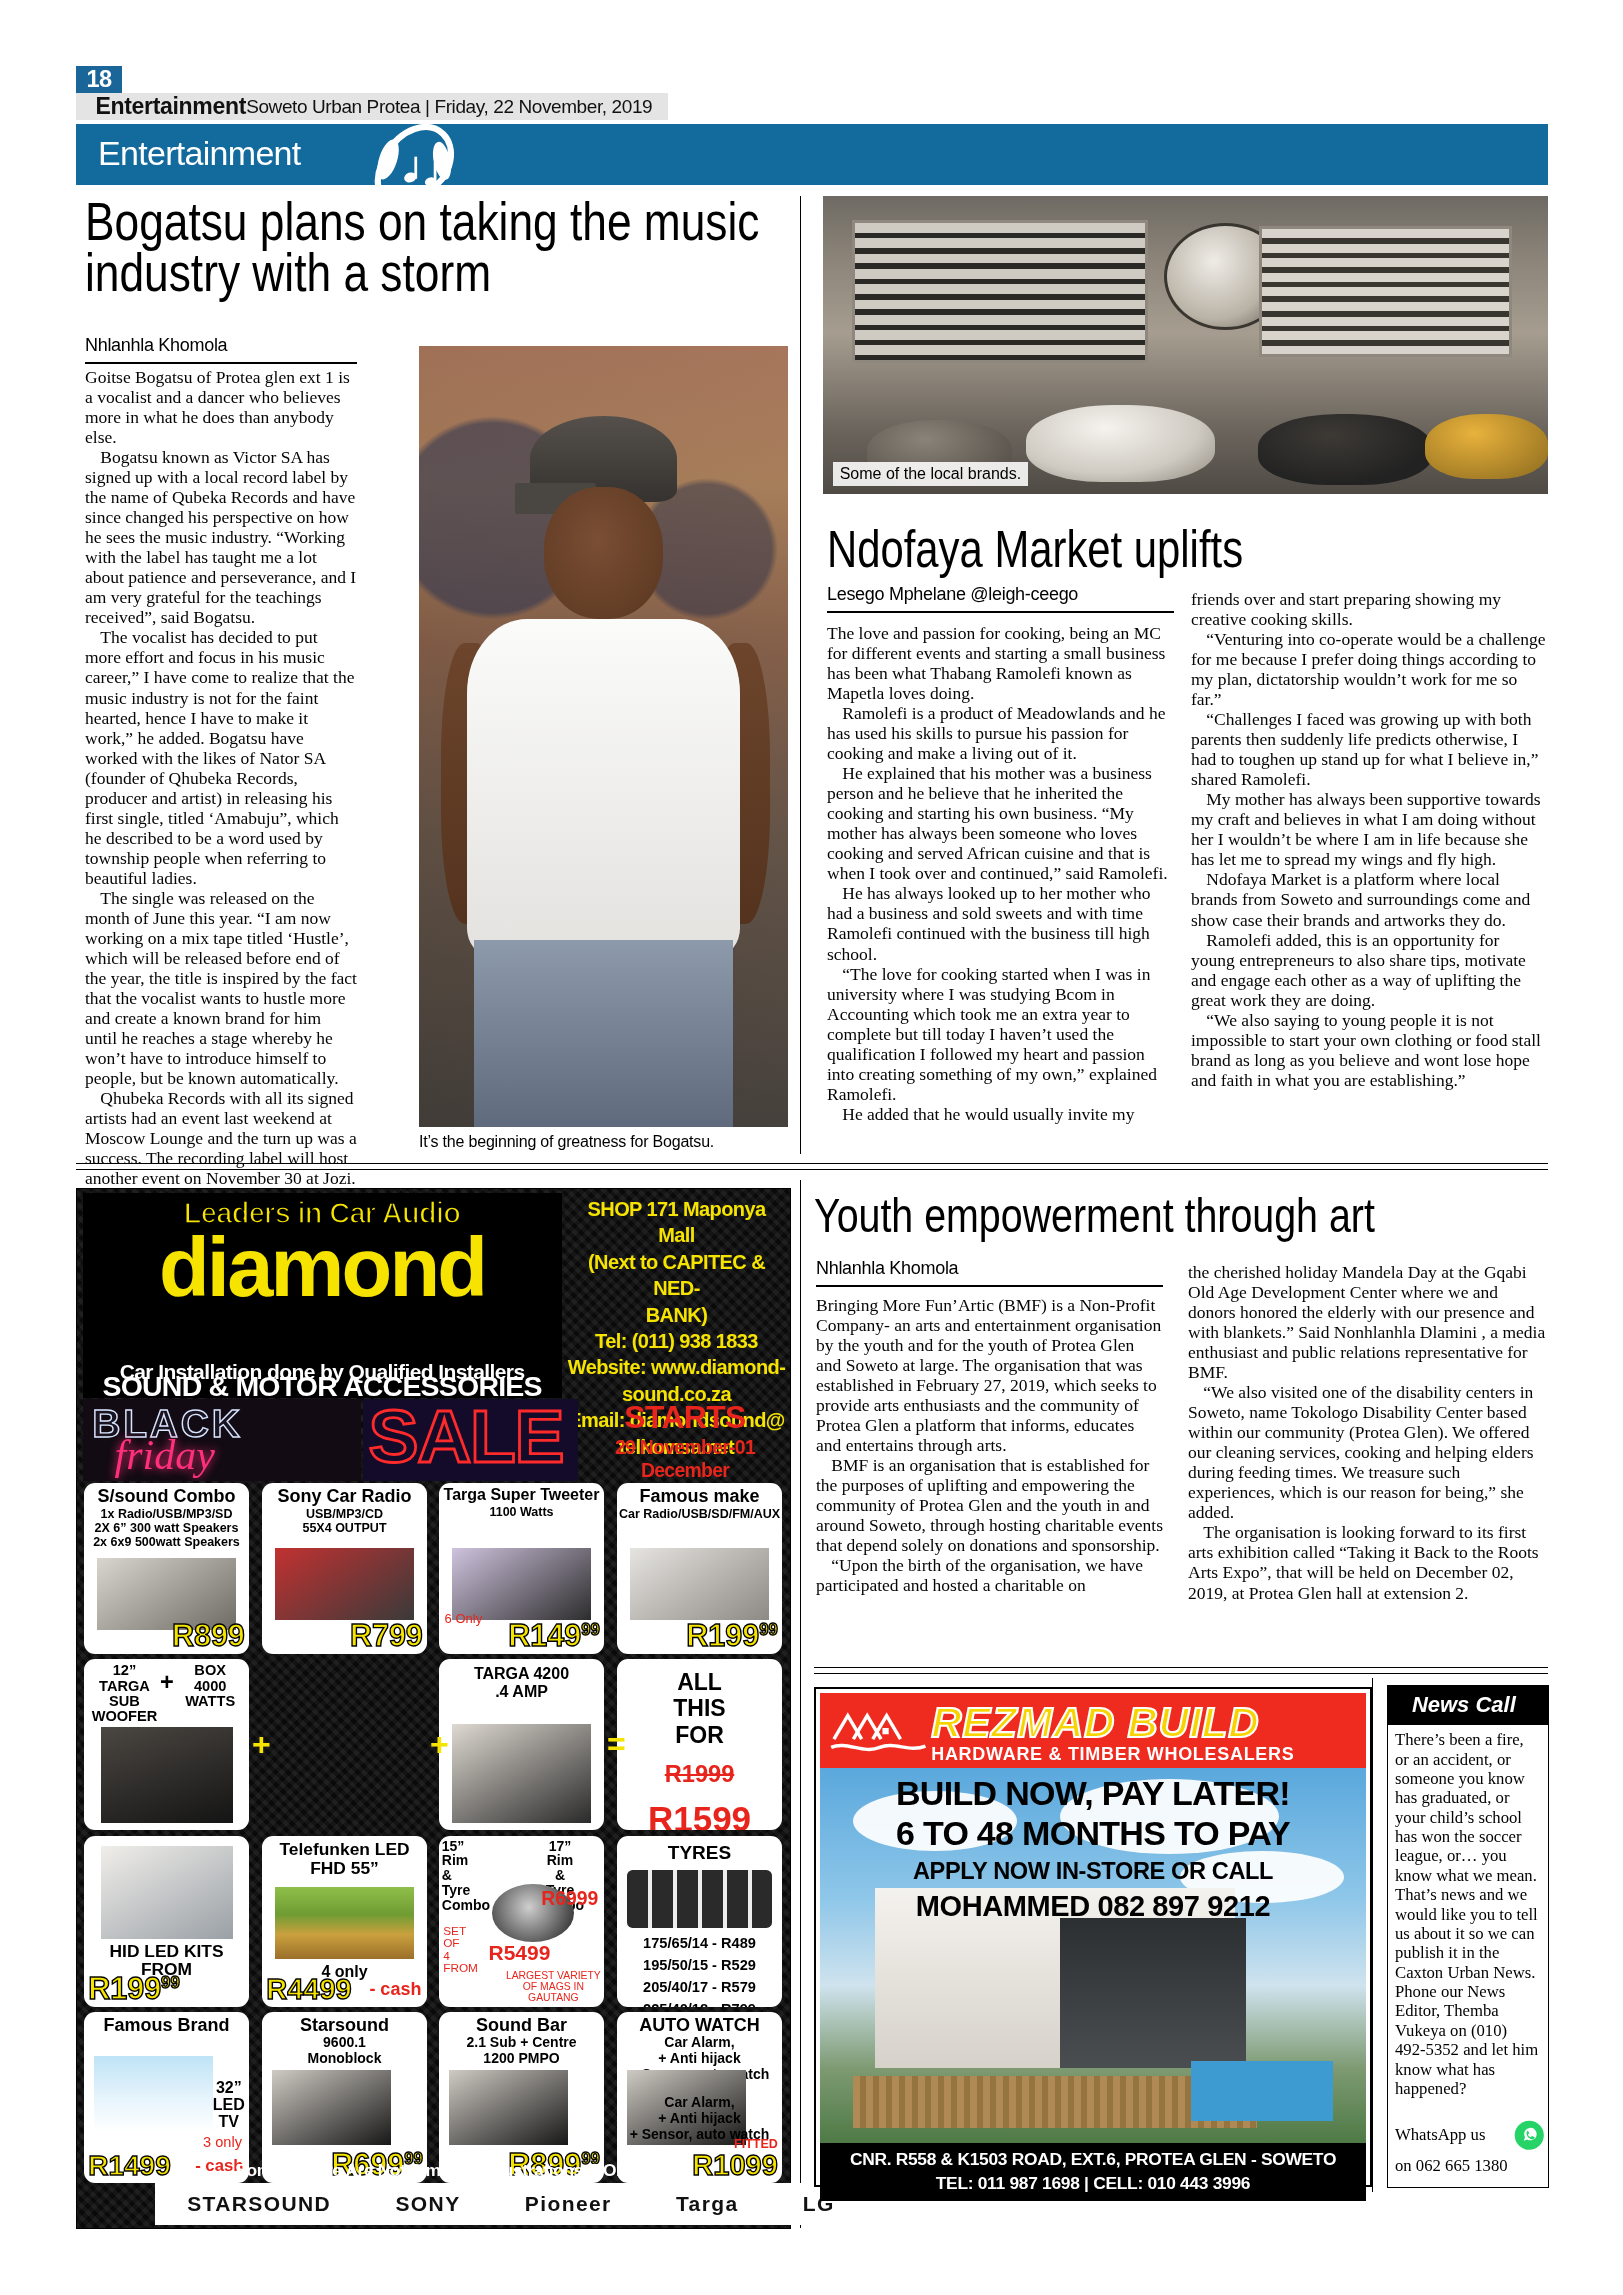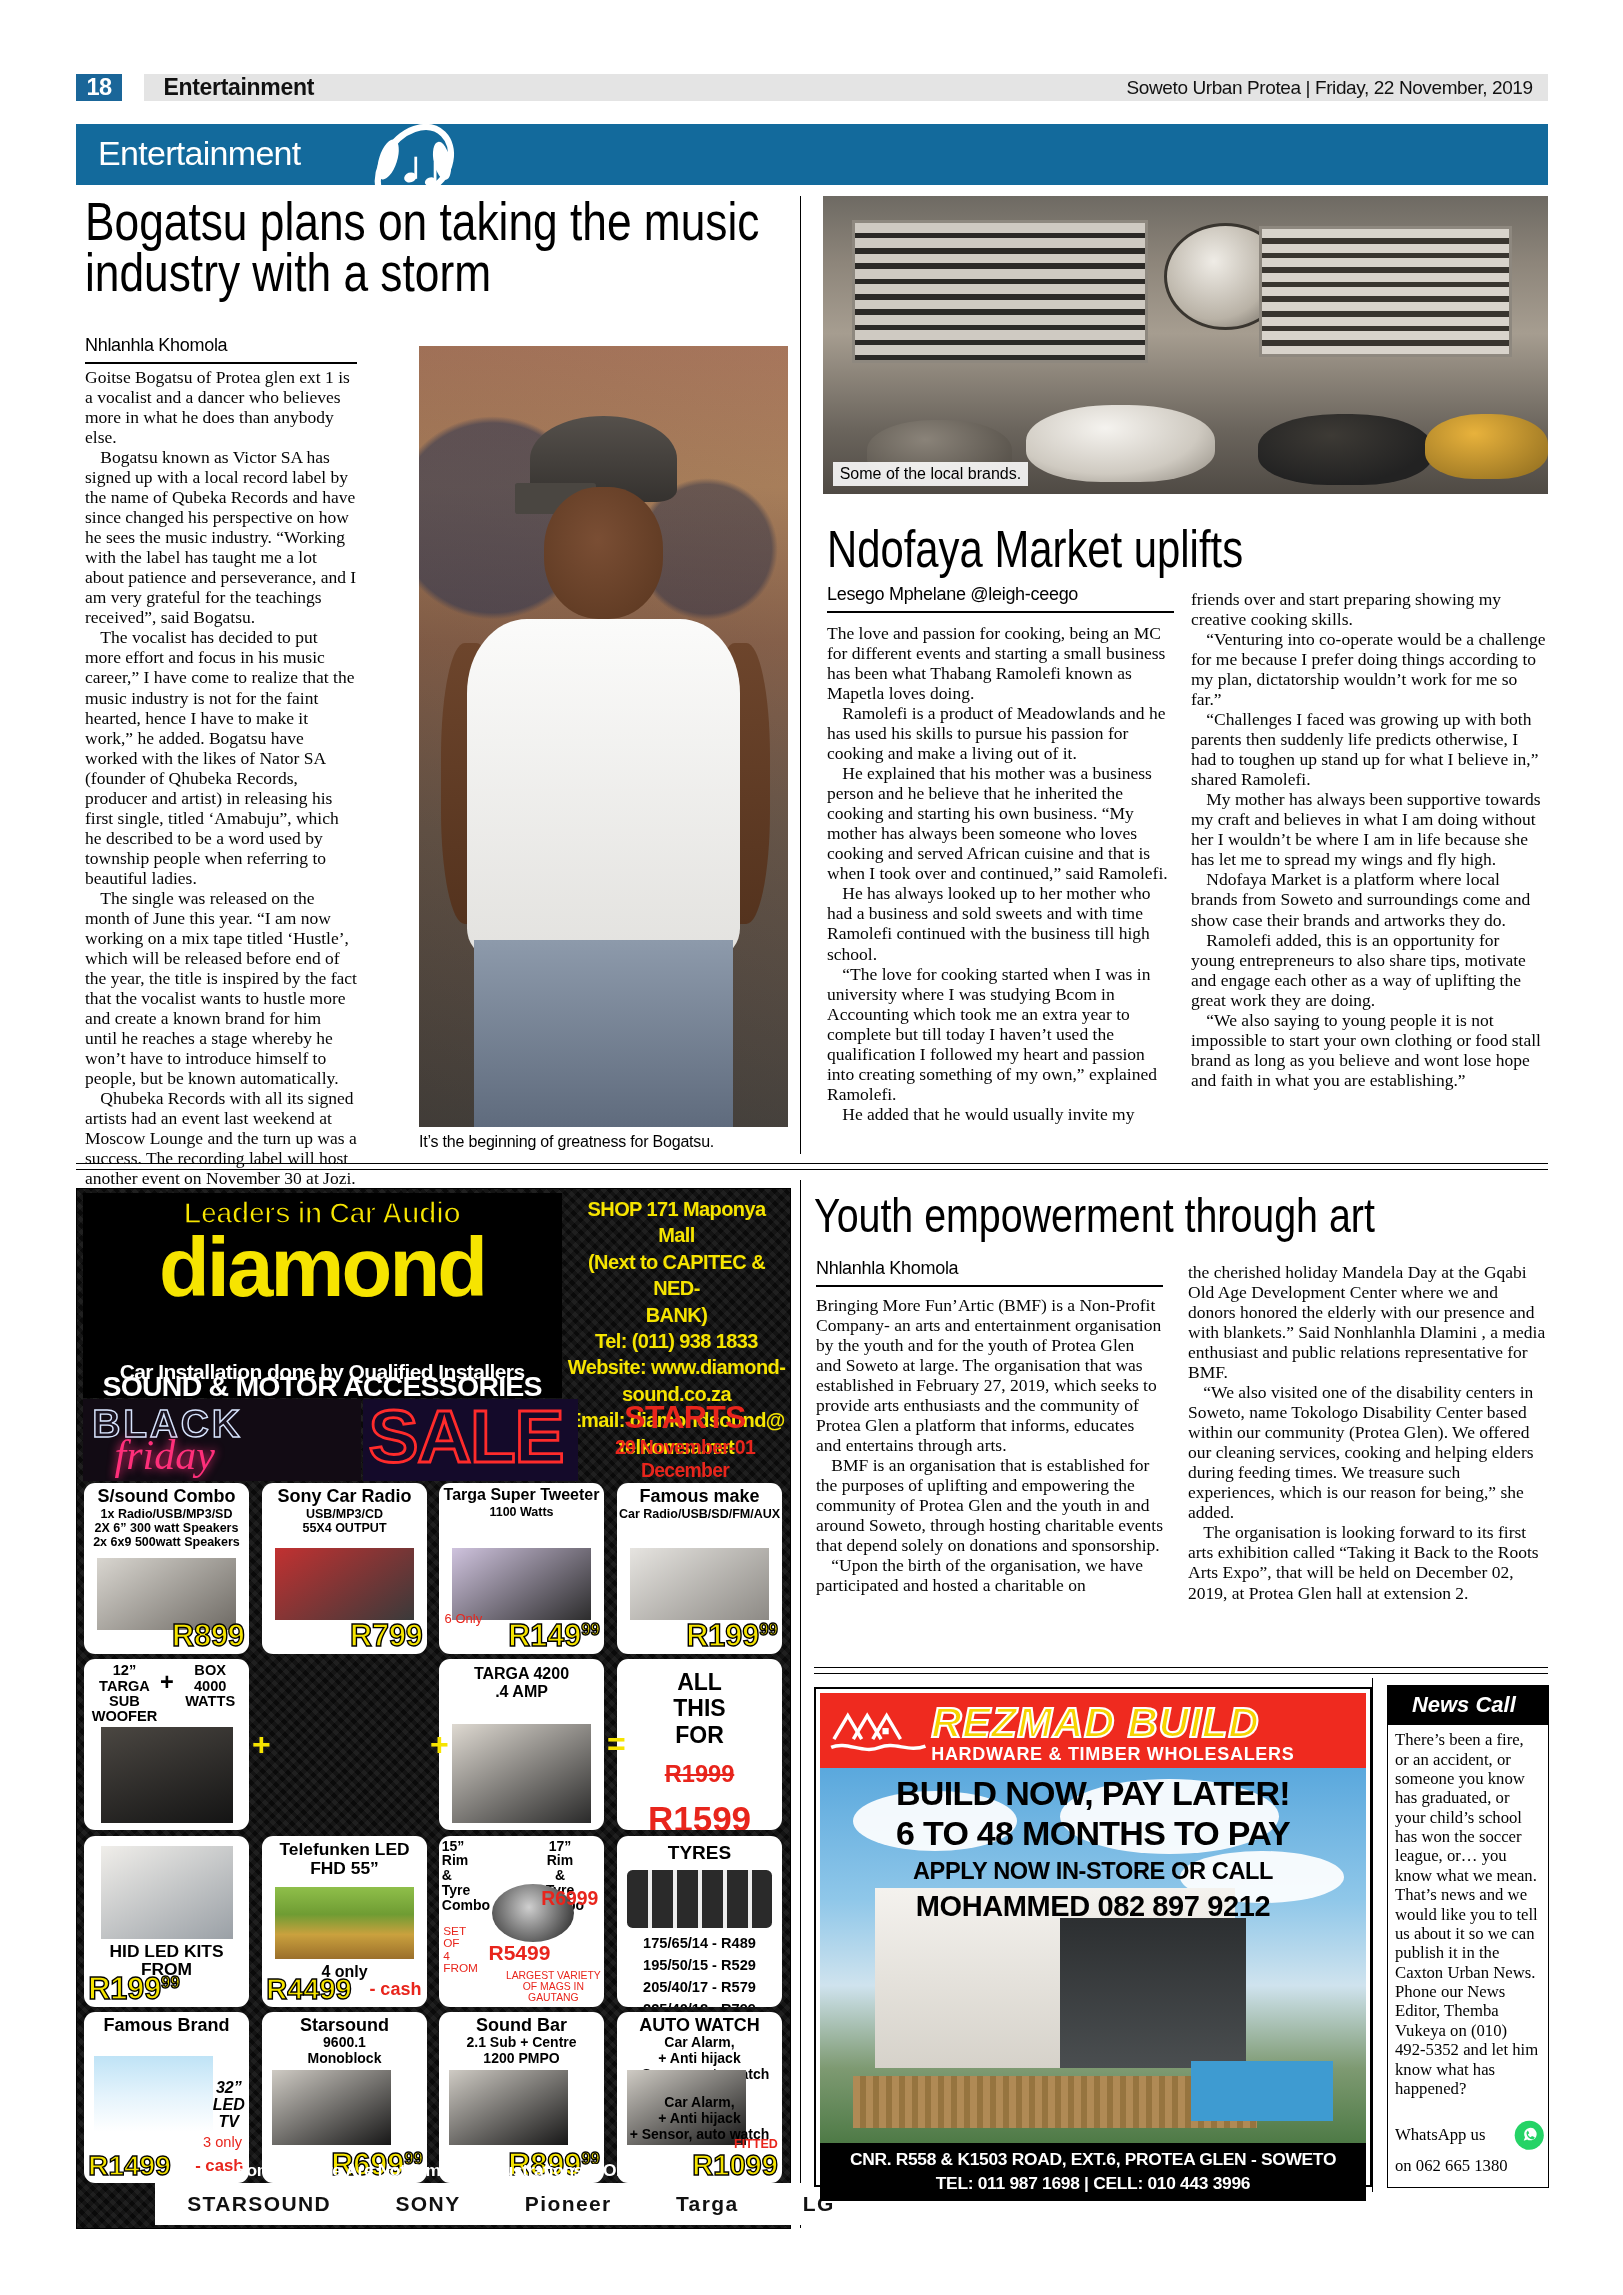--- a/index.html
+++ b/index.html
@@ -6,21 +6,21 @@
   html,body { background:#fff; }
   body {
     width:1624px; height:2295px;
     font-family:"Liberation Serif", serif;
     position:relative;
     overflow:hidden;
   }
   .page { position:absolute; inset:0; background:#ffffff; }
 
   
-  .masthead { position:absolute; left:76px; top:66px; width:1472px; height:43px; display:flex; align-items:center; }
+  .masthead { position:absolute; left:76px; top:66px; width:1472px; height:43px; display:flex; align-items:flex-start;flex-direction:column; }
   .mh-page-num { width:46px; background:#1a6699; color:#fff; font-family:"Liberation Sans",sans-serif;
      font-weight:bold; font-size:23.6px; display:flex; align-items:center; justify-content:center; letter-spacing:-0.7px; }
   .mh-redblock { width:22px; background:#e8372a; }
   .mh-barwrap { flex:1; background:#e4e4e4; display:flex; align-items:center; justify-content:space-between; padding:0 15.3px 0 19.4px; }
   .mh-section { font-family:"Liberation Sans",sans-serif; font-weight:bold; font-size:23px; color:#111; letter-spacing:-0.3px; }
   .mh-issue { font-family:"Liberation Sans",sans-serif; font-size:19px; color:#111; letter-spacing:-0.4px; }
 
   
   .sec-banner { position:absolute; left:76px; top:124px; width:1472px; height:61px; background:#136a9c; }
   .sec-banner .sb-label { position:absolute; left:22px; top:9.7px; font-family:"Liberation Sans",sans-serif;
@@ -352,21 +352,21 @@
           <div class="" style="position:absolute;right:2.8px;bottom:2.8px;width:58%;font-family:&quot;Liberation Sans&quot;,sans-serif;font-size:10.4px;color:#e8251c;line-height:1.05;text-align:center;">LARGEST VARIETY OF MAGS IN GAUTANG</div>
         </div>
         <div class="prodbox" style="left: 540px; top: 353px; width: 165px; height: 171px;">
           <div class="prod-t" style="margin-top:5.6px;font-size:19px;">TYRES</div>
           <div style="position:absolute;left:6%;top:20%;width:88%;height:34%;background:repeating-linear-gradient(90deg,#2a2a2a 0 21px,#eee 21px 25px);border-radius:5.6px;"></div>
           <div style="position:absolute;left:0;top:57%;width:100%;text-align:center;font-family:&quot;Liberation Sans&quot;,sans-serif;font-weight:bold;font-size:14.6px;line-height:1.5;">175/65/14 - R489<br>195/50/15 - R529<br>205/40/17 - R579<br>225/40/18 - R799</div>
         </div>
         <div class="prodbox" style="left: 7px; top: 529px; width: 165px; height: 171px;">
           <div class="prod-t" style="margin-top:4.2px;font-size:18px;line-height:1.06;">Famous Brand</div>
           <div class="ph-snow" style="position:absolute;left:6%;top:26%;width:72%;height:44%;"></div>
-          <div class="prod-t" style="position:absolute;right:4.2px;top:40%;font-size:16px;line-height:1.06;font-style:italic;">32”<br>LED<br>TV</div>
+          <div class="prod-t" style="position:absolute;right:4.2px;top:40%;font-size:16px;line-height:1.06;">32”<br>LED<br>TV</div>
           <div class="" style="position:absolute;right:7px;bottom:33px;font-family:&quot;Liberation Sans&quot;,sans-serif;font-size:14.6px;color:#e8251c;">3 only</div>
           <div class="price-y" style="position:absolute;left:4.2px;bottom:1.4px;font-size:28px;">R1499</div>
           <div class="price-r" style="position:absolute;right:5.6px;bottom:7px;font-size:16.7px;">- cash</div>
         </div>
         <div class="prodbox" style="left: 185px; top: 529px; width: 165px; height: 171px;">
           <div class="prod-t" style="margin-top:4.2px;font-size:18px;line-height:1.06;">Starsound</div>
           <div class="prod-s" style="font-size:14px;line-height:1.12;">9600.1<br>Monoblock</div>
           <div class="" style="position:absolute;left:6%;top:34%;width:72%;height:44%;background:linear-gradient(150deg,#cfcbc4,#171717);"></div>
           <div class="price-y" style="position:absolute;right:4.2px;bottom:1.4px;font-size:30.5px;">R699<span class="sup">99</span></div>
         </div>

